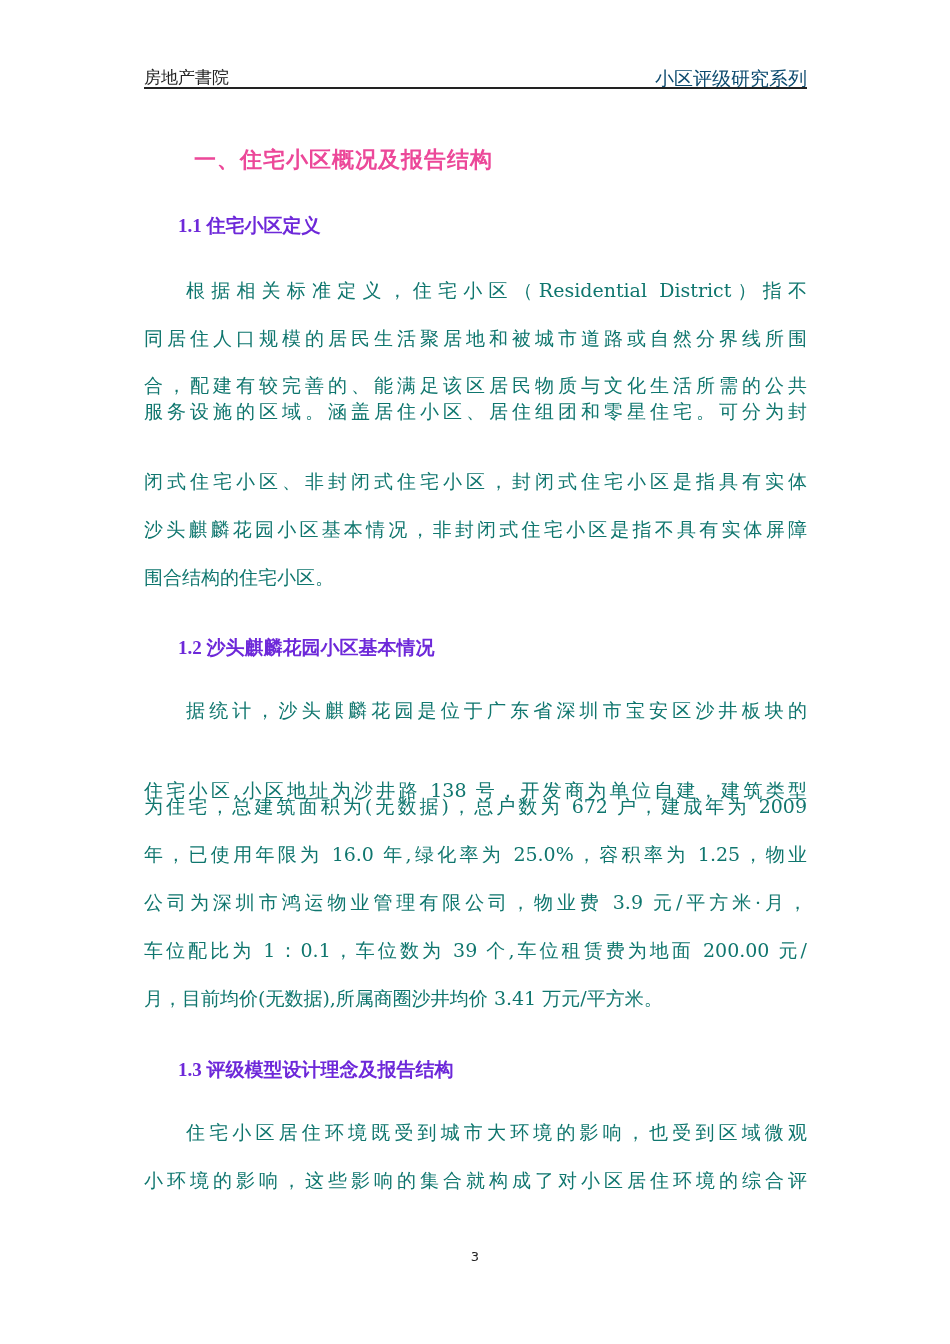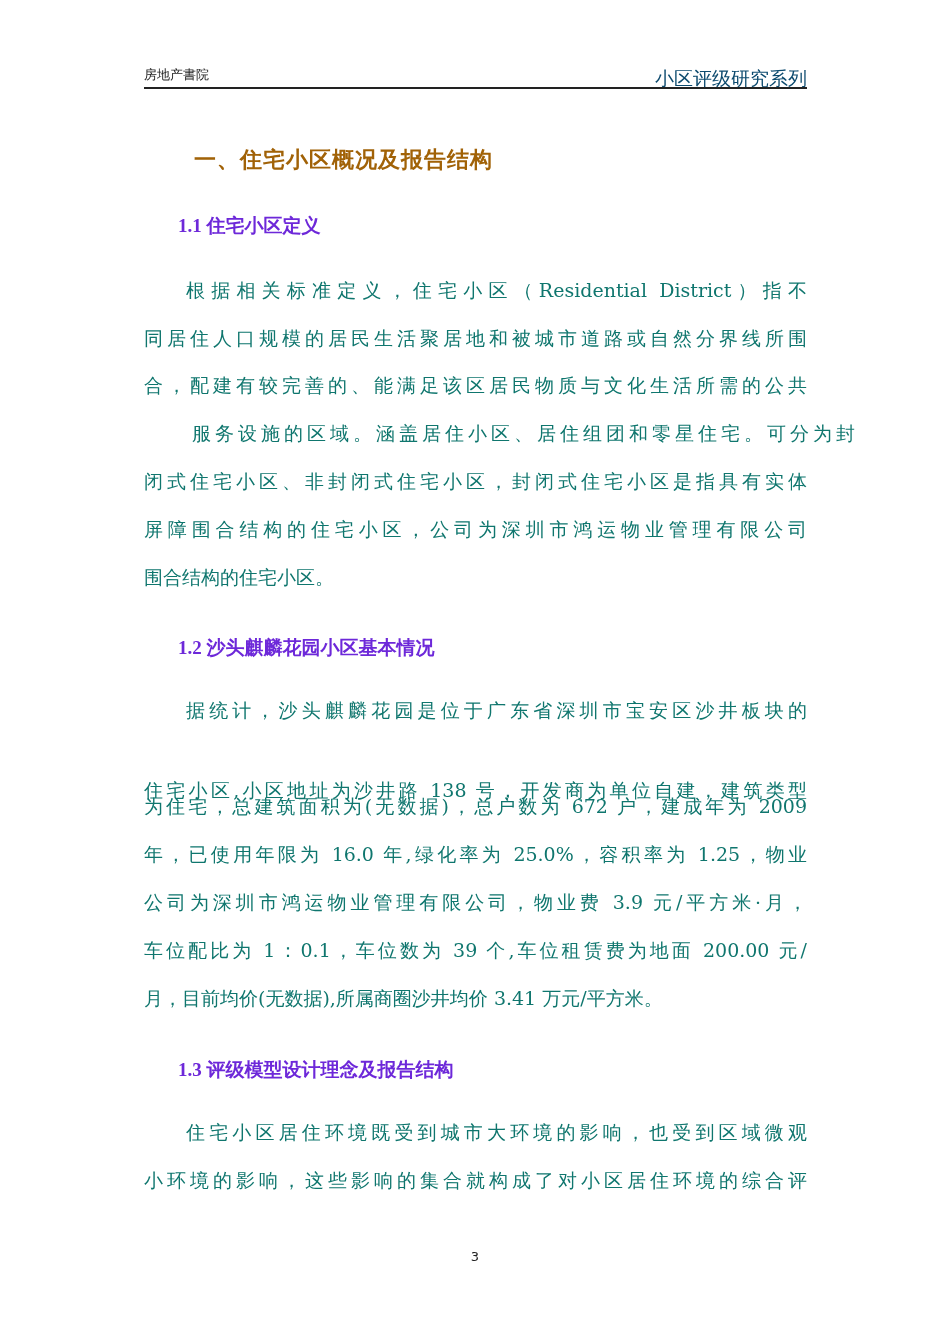--- a/index.html
+++ b/index.html
@@ -1,22 +1,22 @@
 <!DOCTYPE html>
 <html><head>
 <meta charset="utf-8">
 <style>
   html, body { margin:0; padding:0; background:#ffffff; }
   body { width:950px; height:1344px; position:relative; overflow:hidden; color:#111; }
   .header { position:absolute; left:144px; top:66px; width:663px; height:22px; }
-  .header-left { position:absolute; left:0; top:0; font-family:"DejaVu Sans", sans-serif; font-size:13px; color:#222; }
+  .header-left { position:absolute; left:0; top:0; font-family:"DejaVu Sans", sans-serif; font-size:17px; color:#222; }
   .header-right { position:absolute; right:0; top:0; font-family:"DejaVu Sans", sans-serif; font-size:19px; color:#0c4a6e; }
   .header-rule { position:absolute; left:144px; top:87px; width:663px; height:2px; background:#222; }
   .content { position:absolute; left:144px; top:0; width:663px; }
-  .h1 { position:absolute; left:50px; top:145px; font-family:"DejaVu Sans", sans-serif; font-weight:bold; font-size:22px; letter-spacing:1px; color:#a16207; white-space:nowrap; }
+  .h1 { position:absolute; left:50px; top:145px; font-family:"DejaVu Sans", sans-serif; font-weight:bold; font-size:22px; letter-spacing:1px; color:#ec4899; white-space:nowrap; }
   .h2 { position:absolute; left:34px; font-family:Liberation Serif, serif; font-weight:bold; font-size:19px; color:#6d28d9; white-space:nowrap; }
   .line { position:absolute; left:0; width:663px; font-family:"DejaVu Serif", serif; font-size:19px; color:#0f766e; white-space:nowrap; text-align:justify; text-align-last:justify; }
   .line.indent { left:42px; width:621px; }
   .line.last { text-align-last:left; }
   .page-num { position:absolute; left:0; width:950px; top:1249px; text-align:center; font-family:"DejaVu Sans", sans-serif; font-size:13px; color:#222; }
 </style>
 </head>
 <body>
 
 <div class="header">
@@ -25,23 +25,23 @@
 </div>
 <div class="header-rule"></div>
 
 <div class="content">
   <div class="h1">一、住宅小区概况及报告结构</div>
 
   <div class="h2" style="top:213px;">1.1 住宅小区定义</div>
   <div class="line indent" style="top:278px;">根据相关标准定义，住宅小区（Residential District）指不</div>
   <div class="line" style="top:326px;">同居住人口规模的居民生活聚居地和被城市道路或自然分界线所围</div>
   <div class="line" style="top:373px;">合，配建有较完善的、能满足该区居民物质与文化生活所需的公共</div>
-  <div class="line" style="top:421px;margin-left:48px;">服务设施的区域。涵盖居住小区、居住组团和零星住宅。可分为封</div>
+  <div class="line" style="top:399px;">服务设施的区域。涵盖居住小区、居住组团和零星住宅。可分为封</div>
   <div class="line" style="top:469px;">闭式住宅小区、非封闭式住宅小区，封闭式住宅小区是指具有实体</div>
-  <div class="line" style="top:517px;">屏障围合结构的住宅小区，公司为深圳市鸿运物业管理有限公司</div>
+  <div class="line" style="top:517px;">沙头麒麟花园小区基本情况，非封闭式住宅小区是指不具有实体屏障</div>
   <div class="line last" style="top:565px;">围合结构的住宅小区。</div>
 
   <div class="h2" style="top:635px;">1.2 沙头麒麟花园小区基本情况</div>
   <div class="line indent" style="top:698px;">据统计，沙头麒麟花园是位于广东省深圳市宝安区沙井板块的</div>
   <div class="line" style="top:778px;">住宅小区,小区地址为沙井路 138 号，开发商为单位自建，建筑类型</div>
   <div class="line" style="top:794px;">为住宅，总建筑面积为(无数据)，总户数为 672 户，建成年为 2009</div>
   <div class="line" style="top:842px;">年，已使用年限为 16.0 年,绿化率为 25.0%，容积率为 1.25，物业</div>
   <div class="line" style="top:890px;">公司为深圳市鸿运物业管理有限公司，物业费 3.9 元/平方米·月，</div>
   <div class="line" style="top:938px;">车位配比为 1：0.1，车位数为 39 个,车位租赁费为地面 200.00 元/</div>
   <div class="line last" style="top:986px;">月，目前均价(无数据),所属商圈沙井均价 3.41 万元/平方米。</div>

